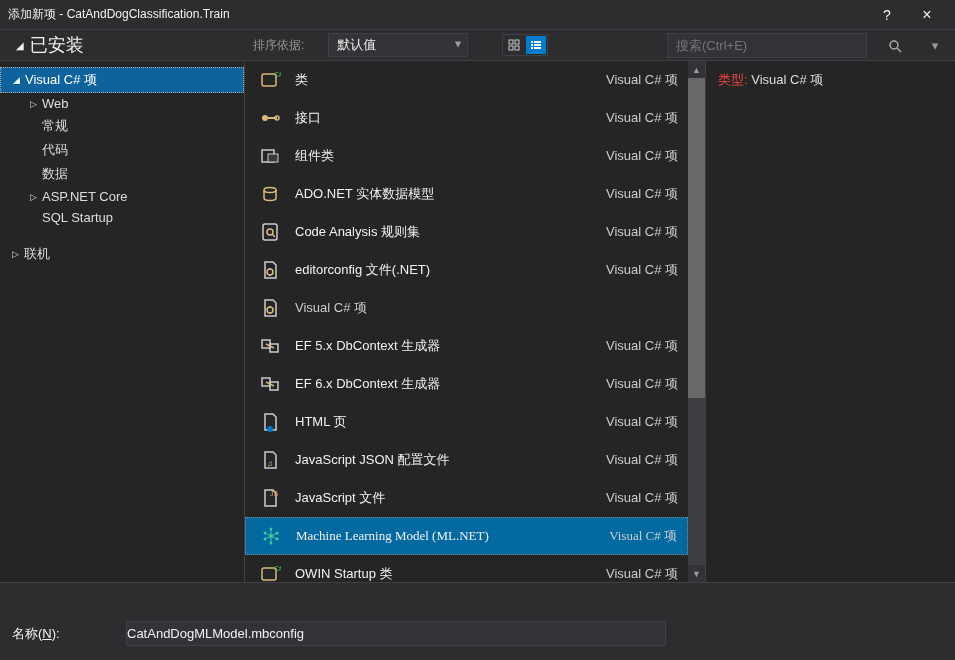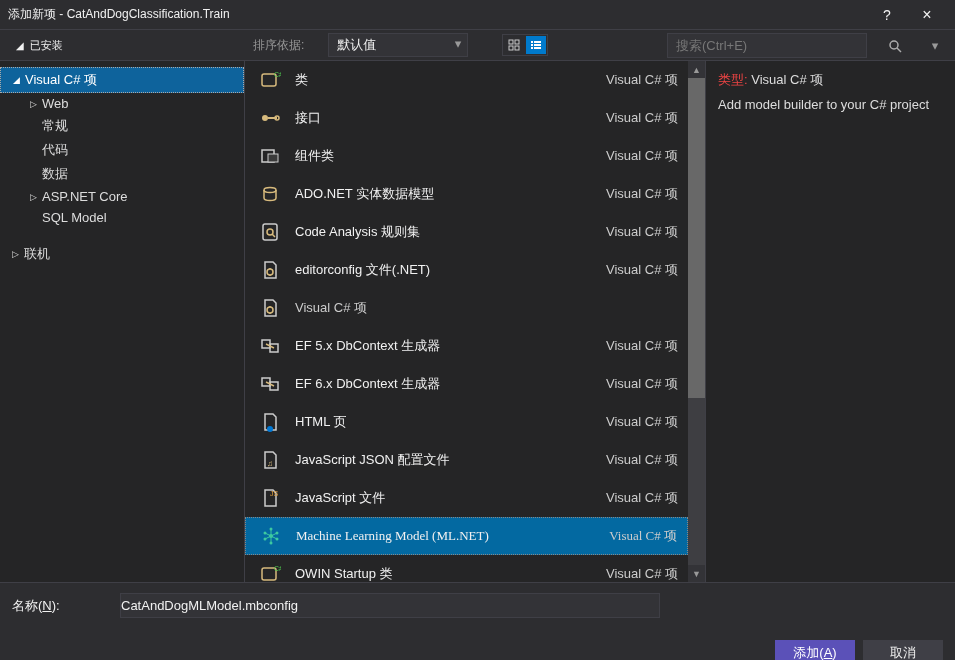--- a/index.html
+++ b/index.html
@@ -31,21 +31,21 @@
     align-items: center;
     padding: 4px 8px;
   }
   .sidebar-header {
     width: 245px;
     display: flex;
     align-items: center;
     padding-left: 8px;
   }
   .tri { font-size: 10px; margin-right: 6px; }
-  .sidebar-title { font-size: 11px; }
+  .sidebar-title { font-size: 18px; }
 
   .sort-section {
     display: flex;
     align-items: center;
     gap: 24px;
   }
   .sort-label { color: #999; font-size: 12px; }
   .sort-select {
     background: #333337;
     border: 1px solid #3f3f46;
@@ -198,22 +198,23 @@
 
   .footer {
     height: 78px;
     background: #2d2d30;
     border-top: 1px solid #3f3f46;
     padding: 10px 12px;
   }
   .name-row {
     display: flex;
     align-items: center;
-    gap: 8px;
+    gap: 14px;
     margin-bottom: 22px;
+    margin-top: 28px;
   }
   .name-label { font-size: 13px; width: 100px; }
   .name-input {
     width: 540px;
     background: #333337;
     border: 1px solid #3f3f46;
     color: #f1f1f1;
     padding: 4px 0;
     font-size: 13px;
   }
@@ -307,21 +308,21 @@
       <div class="tree-item indent-1">
         <span class="tree-arrow"></span>
         <span>数据</span>
       </div>
       <div class="tree-item indent-1">
         <span class="tree-arrow">▷</span>
         <span>ASP.NET Core</span>
       </div>
       <div class="tree-item indent-1">
         <span class="tree-arrow"></span>
-        <span>SQL Model</span>
+        <span>SQL Startup</span>
       </div>
       <div class="tree-item" style="margin-top: 14px;">
         <span class="tree-arrow">▷</span>
         <span>联机</span>
       </div>
     </div>
 
   <div class="center">
     <div class="item-list" id="item-list">
         <div class="item-row">
@@ -488,21 +489,20 @@
       <div class="scroll-thumb"></div>
       <div class="scroll-arrow bottom">▼</div>
     </div>
   </div>
 
   <div class="rightpane">
     <div class="rp-row">
       <span class="rp-label">类型:</span>
       <span>Visual C# 项</span>
     </div>
-    <div class="rp-row">Add model builder to your C# project</div>
   </div>
 
 </div>
 
 <div class="footer">
   <div class="name-row">
     <span class="name-label">名称(<span class="underline">N</span>):</span>
     <input class="name-input" value="CatAndDogMLModel.mbconfig" style="">
   </div>
   <div class="btn-row">

